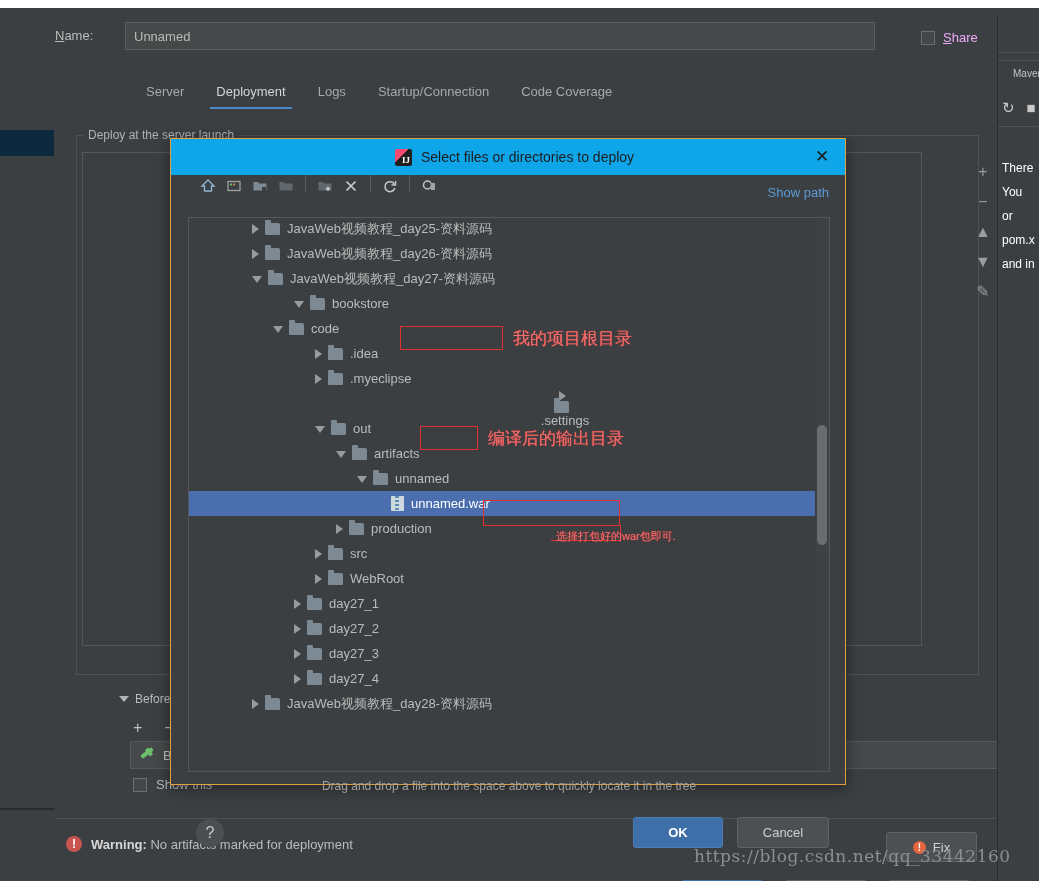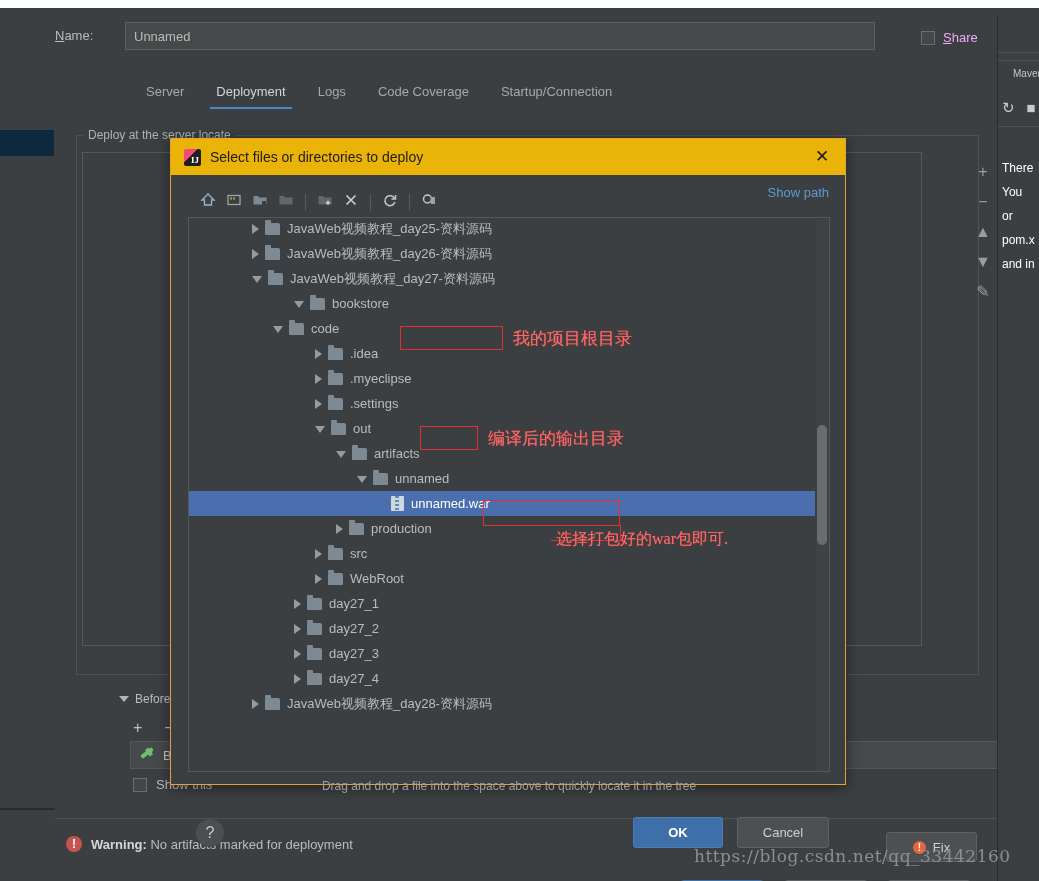--- a/index.html
+++ b/index.html
@@ -251,22 +251,22 @@
     position: absolute; left: 170px; top: 138px;
     width: 676px; height: 647px;
     background: #3c3f41;
     border: 1px solid #e2a13c;
     box-sizing: border-box;
     box-shadow: 0 3px 14px rgba(0,0,0,.45);
   }
   .dlg-titlebar {
     position: absolute; left: 0; top: 0;
     width: 674px; height: 36px;
-    background: #eab308;
-    display: flex; align-items: center;
+    background: #0ea5e9;
+    display: flex; align-items: center; justify-content: center;
   }
   .dlg-logo {
     width: 17px; height: 17px; margin-left: 13px;
     position: relative; border-radius: 2px; overflow: hidden;
     background: linear-gradient(135deg,#f24a70 0%,#f24a70 40%,#1f1f1f 40%,#1f1f1f 100%);
   }
   .dlg-logo span {
     position: absolute; right: 2px; bottom: 1px;
     color: #fff; font-size: 9px; font-weight: bold;
     font-family: "Liberation Serif", serif;
@@ -278,21 +278,21 @@
   .dlg-close {
     position: absolute; right: 14px; top: 9px;
     width: 18px; height: 18px;
     color: #1d1d1d; font-size: 17px; line-height: 17px;
     text-align: center;
   }
 
   .dlg-toolbar {
     position: absolute; left: 0; top: 36px;
     width: 674px; height: 36px;
-    display: flex; align-items: flex-end;
+    display: flex; align-items: flex-start;
     padding-left: 24px;
     box-sizing: border-box;
   }
   .tb-btn {
     width: 26px; height: 22px;
     display: flex; align-items: center; justify-content: center;
     color: #9fa2a3;
   }
   .tb-sep {
     width: 1px; height: 17px; background: #595c5e; margin: 0 6px;
@@ -370,21 +370,21 @@
     box-sizing: border-box;
   }
   .red-note {
     position: absolute;
     color: #f07070;
     font-size: 17px;
     font-family: Liberation Mono, monospace;
     white-space: nowrap;
     text-shadow: 0 0 1px #e03030;
   }
-  .red-note.mono { font-family: Liberation Serif, serif; font-size: 16px; }
+  .red-note.mono { font-family: Liberation Sans, sans-serif; font-size: 11px; }
 
   
   .scroll-track {
     position: absolute; left: 627px; top: 1px;
     width: 14px; height: 553px;
     background: #3f4244;
   }
   .scroll-thumb {
     position: absolute; left: 629px;
     width: 10px; background: #6a6d6e; border-radius: 5px;
@@ -466,26 +466,26 @@
 
       <div class="share-box">
         <div class="cb"></div>
         <span class="share-label"><u>S</u>hare</span>
       </div>
 
       <div class="tabs">
           <div class="tab">Server</div>
           <div class="tab active">Deployment</div>
           <div class="tab">Logs</div>
+          <div class="tab">Startup/Connection</div>
           <div class="tab">Code Coverage</div>
-          <div class="tab">Startup/Connection</div>
         </div>
 
       <div class="group-box"></div>
-      <div class="group-title">Deploy at the server locate</div>
+      <div class="group-title">Deploy at the server launch</div>
       <div class="deploy-list"></div>
 
       <div class="side-tools">
           <span class="side-tool">+</span>
           <span class="side-tool">−</span>
           <span class="side-tool">▲</span>
           <span class="side-tool">▼</span>
           <span class="side-tool">✎</span>
         </div>
 
@@ -641,21 +641,21 @@
             <div class="row" style="padding-left: 126px;">
               <span class="arrow "></span>
               <span class="fldr"></span>
               <span>.idea</span>
             </div>
             <div class="row" style="padding-left: 126px;">
               <span class="arrow "></span>
               <span class="fldr"></span>
               <span>.myeclipse</span>
             </div>
-            <div class="row" style="padding-left: 126px;">
+            <div class="row" style="padding-left: 126px; flex-direction: column;">
               <span class="arrow "></span>
               <span class="fldr"></span>
               <span>.settings</span>
             </div>
             <div class="row" style="padding-left: 126px;">
               <span class="arrow open"></span>
               <span class="fldr"></span>
               <span>out</span>
             </div>
             <div class="row" style="padding-left: 147px;">

